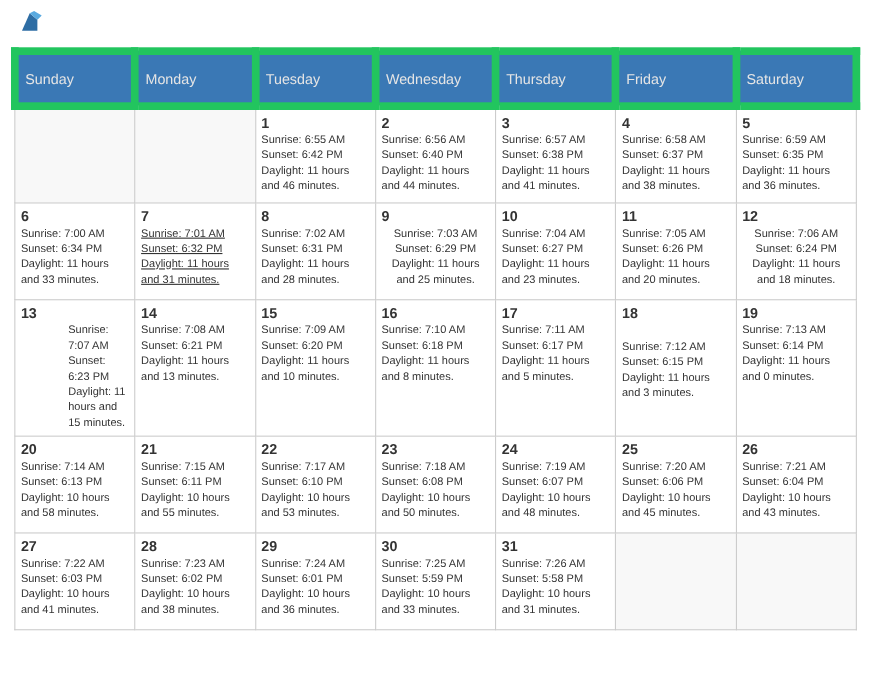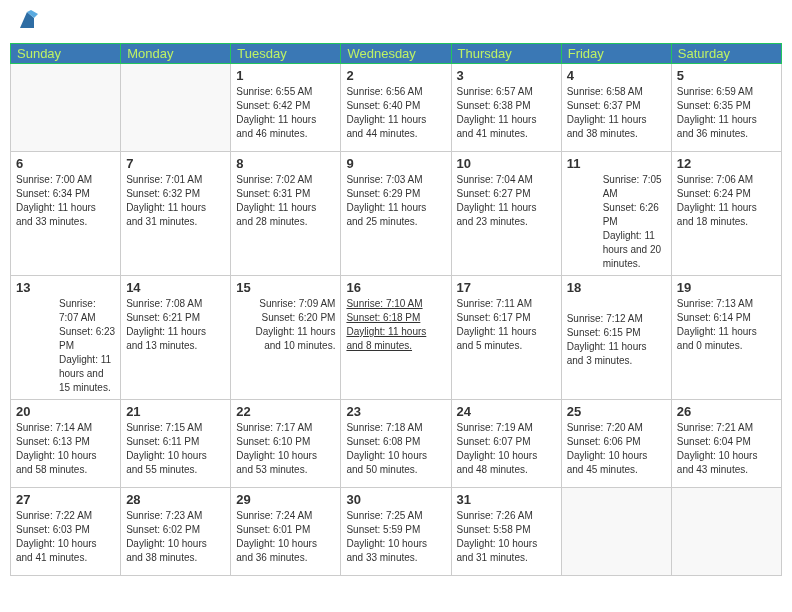--- a/index.html
+++ b/index.html
@@ -47,26 +47,26 @@
       color: #555;
       margin-top: 2px;
     }
     .calendar {
       width: 100%;
       border-collapse: collapse;
       font-size: 11px;
     }
     .calendar th {
       background-color: #3a78b5;
-      color: #bef264;
+      color: #e5e5e5;
       text-align: left;
-      padding: 2px 6px;
+      padding: 14px 6px;
       font-size: 13px;
       font-weight: normal;
-      border: 1px solid #22c55e;
+      border: 7px solid #22c55e;
     }
     .calendar td {
       border: 1px solid #ccc;
       vertical-align: top;
       padding: 4px 5px;
       height: 88px;
       width: 108px;
       background: #fff;
       color: #333;
     }
@@ -157,77 +157,77 @@
       </tr>
       <tr>
         <td>
           <div class="day-number">6</div>
           <div class="day-detail" style="white-space: pre-line;">Sunrise: 7:00 AM
 Sunset: 6:34 PM
 Daylight: 11 hours and 33 minutes.</div>
         </td>
         <td>
           <div class="day-number">7</div>
-          <div class="day-detail" style="white-space: pre-line;">Sunrise: 7:01 AM
+          <div class="day-detail" style="white-space: pre-line; text-decoration: underline;">Sunrise: 7:01 AM
 Sunset: 6:32 PM
 Daylight: 11 hours and 31 minutes.</div>
         </td>
         <td>
           <div class="day-number">8</div>
           <div class="day-detail" style="white-space: pre-line;">Sunrise: 7:02 AM
 Sunset: 6:31 PM
 Daylight: 11 hours and 28 minutes.</div>
         </td>
         <td>
           <div class="day-number">9</div>
-          <div class="day-detail" style="white-space: pre-line;">Sunrise: 7:03 AM
+          <div class="day-detail" style="white-space: pre-line; text-align: center;">Sunrise: 7:03 AM
 Sunset: 6:29 PM
 Daylight: 11 hours and 25 minutes.</div>
         </td>
         <td>
           <div class="day-number">10</div>
           <div class="day-detail" style="white-space: pre-line;">Sunrise: 7:04 AM
 Sunset: 6:27 PM
 Daylight: 11 hours and 23 minutes.</div>
         </td>
         <td>
           <div class="day-number">11</div>
-          <div class="day-detail" style="white-space: pre-line; margin-left: 36px;">Sunrise: 7:05 AM
+          <div class="day-detail" style="white-space: pre-line;">Sunrise: 7:05 AM
 Sunset: 6:26 PM
 Daylight: 11 hours and 20 minutes.</div>
         </td>
         <td>
           <div class="day-number">12</div>
-          <div class="day-detail" style="white-space: pre-line;">Sunrise: 7:06 AM
+          <div class="day-detail" style="white-space: pre-line; text-align: center;">Sunrise: 7:06 AM
 Sunset: 6:24 PM
 Daylight: 11 hours and 18 minutes.</div>
         </td>
       </tr>
       <tr>
         <td>
           <div class="day-number">13</div>
           <div class="day-detail" style="white-space: pre-line; margin-left: 43px;">Sunrise: 7:07 AM
 Sunset: 6:23 PM
 Daylight: 11 hours and 15 minutes.</div>
         </td>
         <td>
           <div class="day-number">14</div>
           <div class="day-detail" style="white-space: pre-line;">Sunrise: 7:08 AM
 Sunset: 6:21 PM
 Daylight: 11 hours and 13 minutes.</div>
         </td>
         <td>
           <div class="day-number">15</div>
-          <div class="day-detail" style="white-space: pre-line; text-align: right;">Sunrise: 7:09 AM
+          <div class="day-detail" style="white-space: pre-line;">Sunrise: 7:09 AM
 Sunset: 6:20 PM
 Daylight: 11 hours and 10 minutes.</div>
         </td>
         <td>
           <div class="day-number">16</div>
-          <div class="day-detail" style="white-space: pre-line; text-decoration: underline;">Sunrise: 7:10 AM
+          <div class="day-detail" style="white-space: pre-line;">Sunrise: 7:10 AM
 Sunset: 6:18 PM
 Daylight: 11 hours and 8 minutes.</div>
         </td>
         <td>
           <div class="day-number">17</div>
           <div class="day-detail" style="white-space: pre-line;">Sunrise: 7:11 AM
 Sunset: 6:17 PM
 Daylight: 11 hours and 5 minutes.</div>
         </td>
         <td>

